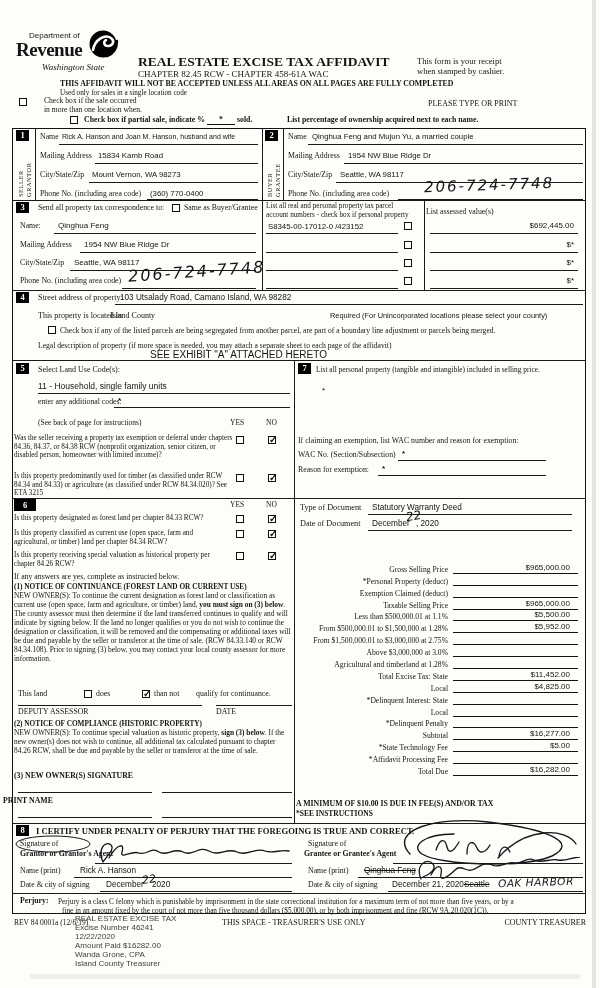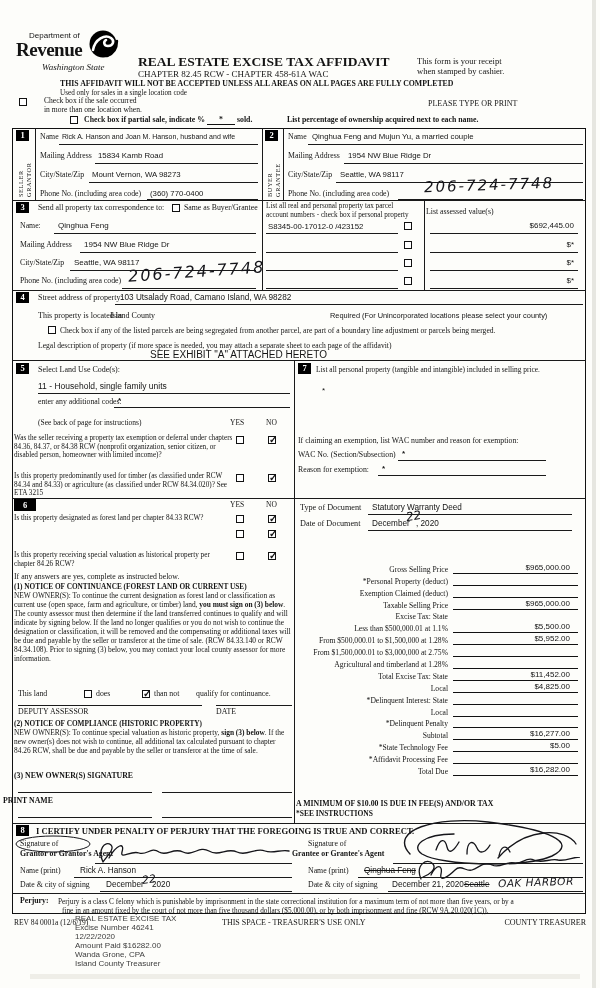--- a/index.html
+++ b/index.html
@@ -166,20 +166,21 @@
   <div class="wrap ser" style="left:14px;top:472px;width:220px;font-size:7.2px;line-height:8.6px">Is this property predominantly used for timber (as classified under RCW 84.34 and 84.33) or agriculture (as classified under RCW 84.34.020)? See ETA 3215</div>
   <span class="cb" style="left:236px;top:474px"></span>
   <span class="cb ck" style="left:268px;top:474px"></span>
 
   <span class="badge" style="left:14px;top:499px;width:22px;height:12px;line-height:12px">6</span>
   <div class="abs ser" style="left:230px;top:500px;font-size:7.5px">YES</div>
   <div class="abs ser" style="left:266px;top:500px;font-size:7.5px">NO</div>
   <div class="wrap ser" style="left:14px;top:514px;width:225px;font-size:7.2px;line-height:8.6px">Is this property designated as forest land per chapter 84.33 RCW?</div>
   <span class="cb" style="left:236px;top:515px"></span>
   <span class="cb ck" style="left:268px;top:515px"></span>
+  <div class="wrap ser" style="left:14px;top:529px;width:215px;font-size:7.2px;line-height:8.6px">Is this property classified as current use (open space, farm and agricultural, or timber) land per chapter 84.34 RCW?</div>
   <span class="cb" style="left:236px;top:530px"></span>
   <span class="cb ck" style="left:268px;top:530px"></span>
   <div class="wrap ser" style="left:14px;top:551px;width:215px;font-size:7.2px;line-height:8.6px">Is this property receiving special valuation as historical property per chapter 84.26 RCW?</div>
   <span class="cb" style="left:236px;top:552px"></span>
   <span class="cb ck" style="left:268px;top:552px"></span>
   <div class="abs ser" style="left:14px;top:572px;font-size:7.8px">If any answers are yes, complete as instructed below.</div>
   <div class="abs ser b" style="left:14px;top:582px;font-size:7.3px">(1) NOTICE OF CONTINUANCE (FOREST LAND OR CURRENT USE)</div>
   <div class="wrap ser" style="left:14px;top:591px;width:279px;font-size:7.4px;line-height:9px"><span>NEW OWNER(S):  To continue the current designation as forest land or classification as current use (open space, farm and agriculture, or timber) land, </span><span class="b">you must sign on (3) below</span><span>.  The county assessor must then determine if the land transferred continues to qualify and will indicate by signing below. If the land no longer qualifies or you do not wish to continue the designation or classification, it will be removed and the compensating or additional taxes will be due and payable by the seller or transferor at the time of sale.  (RCW 84.33.140 or RCW 84.34.108).  Prior to signing (3) below, you may contact your local county assessor for more information.</span></div>
   <div class="abs ser" style="left:18px;top:689px;font-size:7.8px">This land</div>
   <span class="cb" style="left:84px;top:690px"></span>
@@ -229,34 +230,34 @@
         <span class="fval"></span>
       </div>
     <div class="frow">
         <span class="flbl">Exemption Claimed (deduct)</span>
         <span class="fval"></span>
       </div>
     <div class="frow">
         <span class="flbl">Taxable Selling Price</span>
         <span class="fval">$965,000.00</span>
       </div>
-    <div class="frow noline">
-        <span class="flbl">Excise Tax:  State</span>
-        <span class="fval"></span>
-      </div>
     <div class="frow">
         <span class="flbl">Less than $500,000.01 at 1.1%</span>
         <span class="fval">$5,500.00</span>
       </div>
     <div class="frow">
         <span class="flbl">From $500,000.01 to $1,500,000 at 1.28%</span>
         <span class="fval">$5,952.00</span>
       </div>
     <div class="frow">
         <span class="flbl">From $1,500,000.01 to $3,000,000 at 2.75%</span>
+        <span class="fval"></span>
+      </div>
+    <div class="frow">
+        <span class="flbl">Above $3,000,000 at 3.0%</span>
         <span class="fval"></span>
       </div>
     <div class="frow">
         <span class="flbl">Agricultural and timberland at 1.28%</span>
         <span class="fval"></span>
       </div>
     <div class="frow">
         <span class="flbl">Total Excise Tax: State</span>
         <span class="fval">$11,452.00</span>
       </div>
@@ -310,21 +311,21 @@
   <div class="abs ser" style="left:20px;top:866px;font-size:7.8px">Name (print)</div>
   <div class="abs san" style="left:80px;top:866px;font-size:8.2px">Rick A. Hanson</div>
   <div class="hline" style="left:74px;top:876.5px;width:218px"></div>
   <div class="abs ser" style="left:20px;top:880px;font-size:7.8px">Date &amp; city of signing</div>
   <div class="abs san" style="left:106px;top:880px;font-size:8.2px">December</div>
   <div class="hand" style="left:142px;top:873px;font-size:11px;transform:rotate(-8deg)">22</div>
   <div class="abs san" style="left:152px;top:880px;font-size:8.2px">2020</div>
   <div class="hline" style="left:100px;top:890.5px;width:192px"></div>
 
   <div class="abs ser" style="left:308px;top:839px;font-size:7.8px">Signature of</div>
-  <div class="abs ser b" style="left:292px;top:849px;font-size:7.8px">Grantee or Grantee's Agent</div>
+  <div class="abs ser b" style="left:304px;top:849px;font-size:7.8px">Grantee or Grantee's Agent</div>
   <svg class="abs" style="left:380px;top:812px" width="206" height="56" viewBox="0 0 206 56">
     <path d="M30,42 C8,18 56,4 108,10 C166,17 200,30 172,44 C144,56 62,54 42,42 C30,34 44,22 74,22" fill="none" stroke="#15151a" stroke-width="1.4" stroke-linecap="round"></path>
     <path d="M118,46 C146,14 186,16 196,32" fill="none" stroke="#15151a" stroke-width="1.3" stroke-linecap="round"></path>
     <path d="M56,38 c4,-12 9,-12 11,-3 c2,9 8,2 12,-5 m8,12 c0,-13 6,-15 10,-6 c3,7 9,4 13,-3 m9,11 c2,-10 7,-12 11,-4" fill="none" stroke="#15151a" stroke-width="1.3" stroke-linecap="round"></path>
   </svg>
   <div class="hline" style="left:393px;top:863px;width:190px"></div>
   <div class="abs ser" style="left:308px;top:866px;font-size:7.8px">Name (print)</div>
   <div class="abs san strike" style="left:364px;top:866px;font-size:8.2px">Qinghua Feng</div>
   <svg class="abs" style="left:415px;top:857px" width="165" height="26" viewBox="0 0 165 26">
     <path d="M6,22 C0,8 12,0 18,7 C22,12 14,18 8,20 M16,18 c6,-12 12,-10 10,-1 c-2,9 8,2 14,-4 c6,-6 11,2 17,0 c8,-3 12,-9 20,-5 c8,4 14,-4 22,-2 c8,2 12,-7 20,-3 c8,4 16,-2 24,0 c10,2 18,-6 28,-2" fill="none" stroke="#15151a" stroke-width="1.3" stroke-linecap="round"></path>

